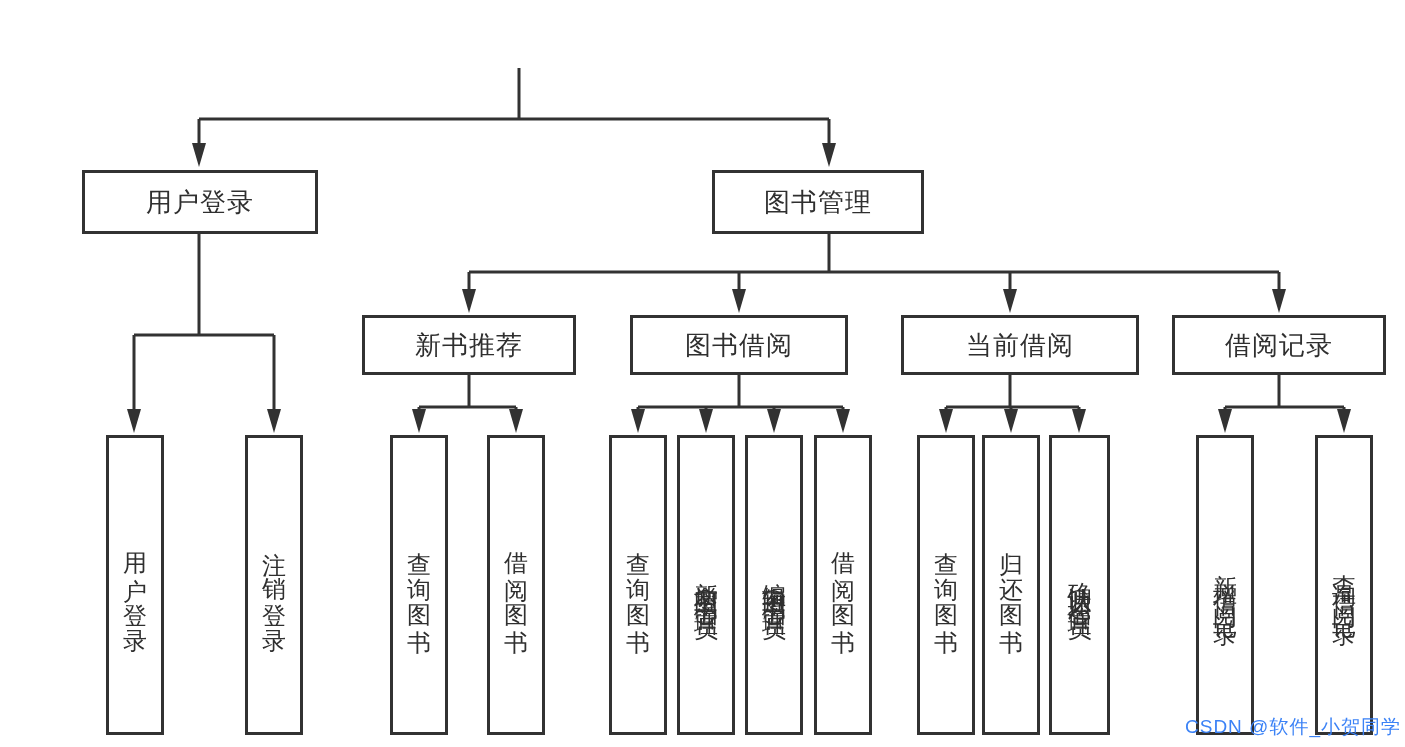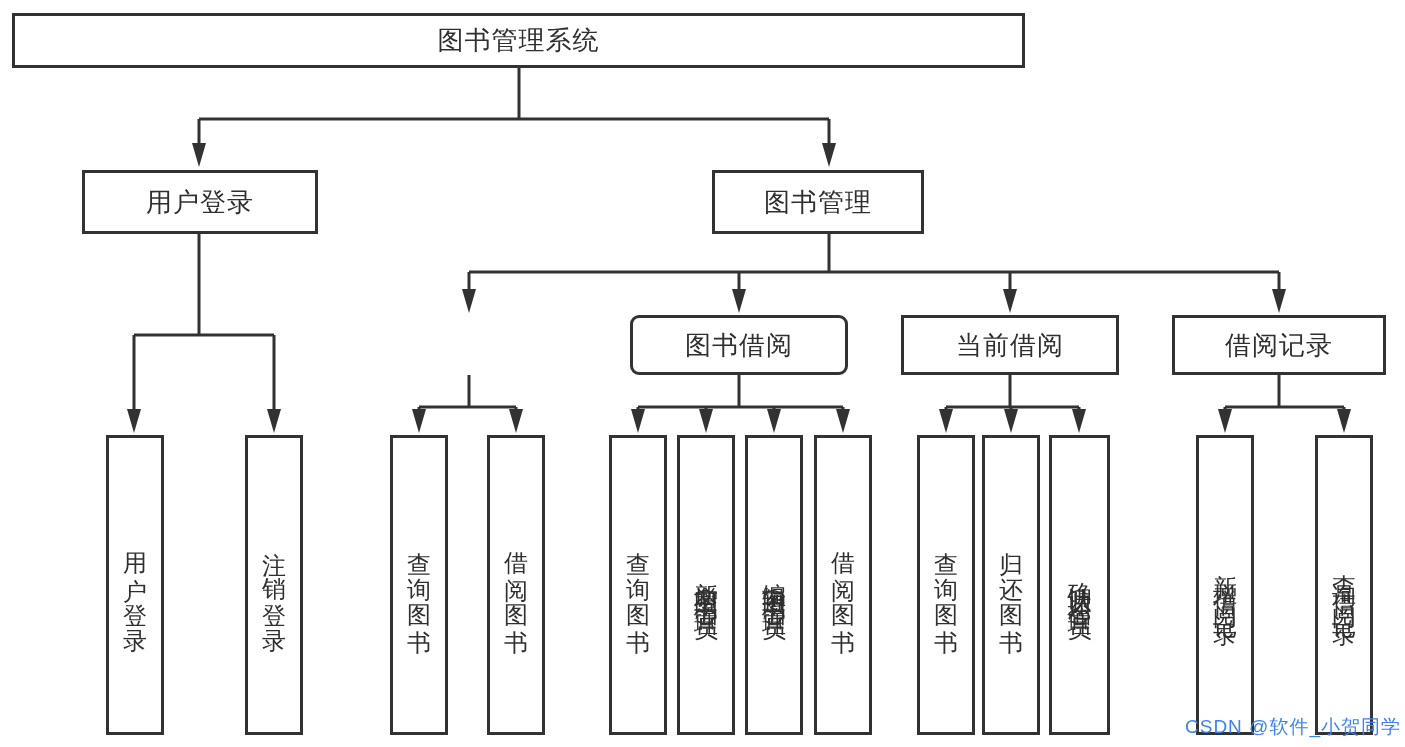--- a/index.html
+++ b/index.html
@@ -27,22 +27,22 @@
     white-space: nowrap;
   }
   
   .n-root { left: 12px; top: 13px; width: 1013px; height: 55px; }
   
   .n-b0 { left: 82px;  top: 170px; width: 236px; height: 64px; }
   .n-b1 { left: 712px; top: 170px; width: 212px; height: 64px; }
   
   .n-c  { top: 315px; height: 60px; }
   .n-c0 { left: 362px;  width: 214px; }
-  .n-c1 { left: 630px;  width: 218px; border-radius: 9px; }
-  .n-c2 { left: 901px;  width: 218px; }
+  .n-c1 { left: 630px;  width: 218px; }
+  .n-c2 { left: 901px;  width: 238px; }
   .n-c3 { left: 1172px; width: 214px; }
   
   .leaf {
     top: 435px; height: 300px; width: 58px;
     writing-mode: vertical-rl;
     text-orientation: mixed;
     font-size: 24px;
     white-space: normal;
   }
   .ls4 { letter-spacing: 26px; }
@@ -113,25 +113,25 @@
       <polygon points="1072,409 1086,409 1079,433" fill="#323232"></polygon>
     </g>
 
     <g>
       <path d="M1279,375 V407 M1225,407 H1344 M1225,407 V416 M1344,407 V416" fill="none" stroke-width="3" stroke="#323232"></path>
       <polygon points="1218,409 1232,409 1225,433" fill="#323232"></polygon>
       <polygon points="1337,409 1351,409 1344,433" fill="#323232"></polygon>
     </g>
   </svg>
 
-  <div class="node n-root">图书管理系统</div>
 
   <div class="node n-b0">用户登录</div>
   <div class="node n-b1">图书管理</div>
 
+  <div class="node n-c n-c0">新书推荐</div>
   <div class="node n-c n-c1">图书借阅</div>
   <div class="node n-c n-c2">当前借阅</div>
   <div class="node n-c n-c3">借阅记录</div>
 
   <div class="node leaf ls4 l-0-0">用户登录</div>
   <div class="node leaf ls4 l-0-1">注销登录</div>
 
   <div class="node leaf ls4 l-1-0-0">查询图书</div>
   <div class="node leaf ls4 l-1-0-1">借阅图书</div>
 

